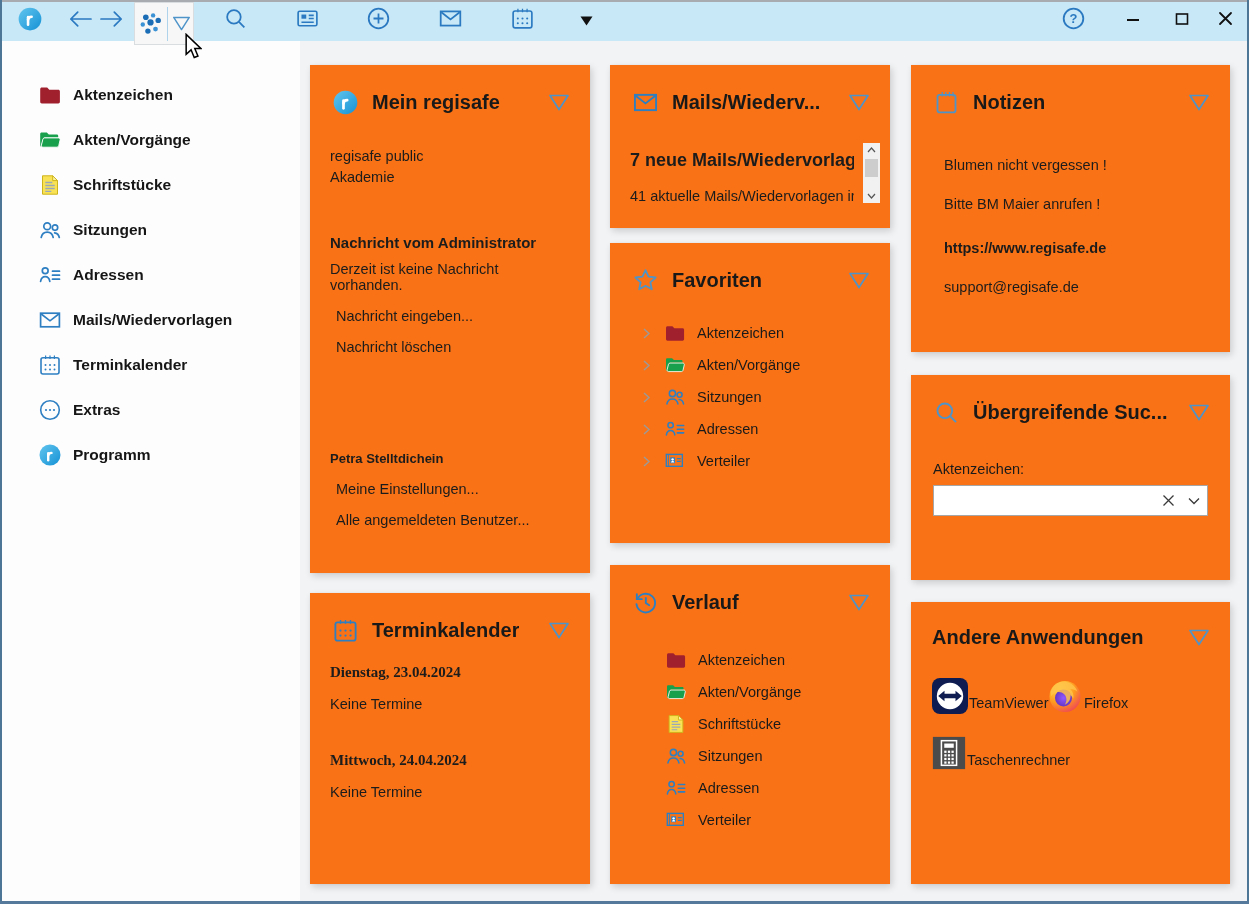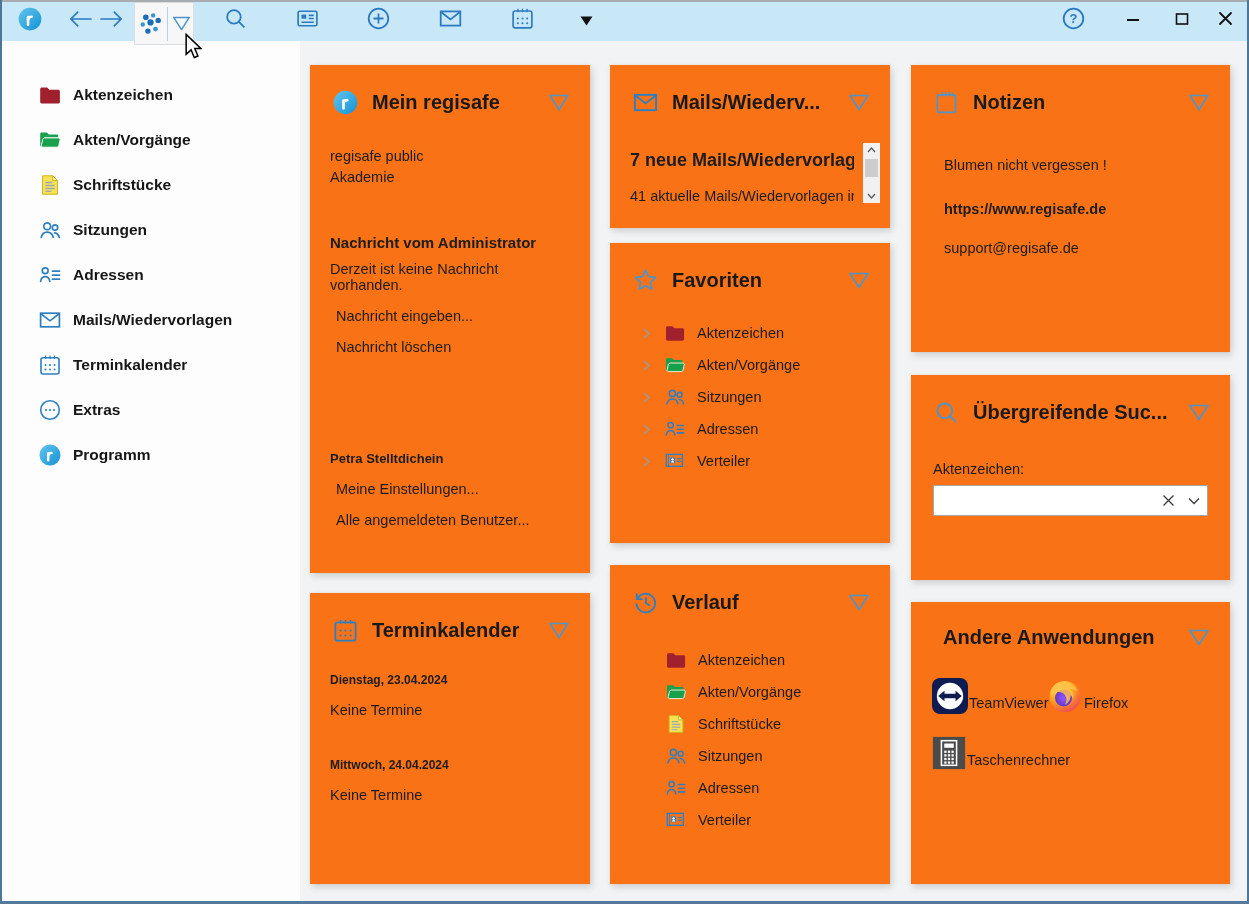--- a/index.html
+++ b/index.html
@@ -42,21 +42,21 @@
   .bold{font-weight:700;}
 
   
   .mr-account{margin:30px 20px 0;line-height:1.45;}
   .mr-head{margin:46px 20px 0;font-size:15px;}
   .mr-text{margin:10px 20px 0;}
   .mr-action{margin:15px 20px 0 26px;cursor:default;}
   .mr-user{margin:96px 20px 0;font-size:13px;}
 
   
-  .tk-day{margin:29px 20px 0;font-size:12px;}
+  .tk-day{margin:20px 20px 0;font-size:15px;font-family:Liberation Serif, serif;}
   .tk-info{margin:15px 20px 0;}
 
   
   .mail-body{position:relative;margin:34px 36px 0 20px;}
   .mail-line2{margin-top:17px;white-space:nowrap;overflow:hidden;}
   .vscroll{position:absolute;right:10px;top:78px;width:17px;height:60px;background:#f1f1f1;display:flex;flex-direction:column;align-items:center;}
   .vscroll .sarr{height:14px;display:flex;align-items:center;justify-content:center;width:100%;}
   .vscroll .sthumb{width:13px;height:18px;background:#cdcdcd;margin:2px 0;}
   .vscroll .strack{flex:1;}
 
@@ -627,20 +627,21 @@
       </span>
       <span class="htitle">Notizen</span>
       <span class="spring"></span>
       <span class="dd">
         <svg width="22" height="19" viewBox="0 0 22 19">
             <path d="M2 2.5h18L11 16.5z" fill="none" stroke="#4f94c9" stroke-width="1.7" stroke-linejoin="round"></path>
           </svg>
       </span>
     </div>
     <div class="txt note first">Blumen nicht vergessen !</div>
+    <div class="txt note">Bitte BM Maier anrufen !</div>
     <div class="txt note gap">https://www.regisafe.de</div>
     <div class="txt note">support@regisafe.de</div>
   </div>
 
   <div class="card" style="left:611px;top:334px;width:319px;height:205px;">
     <div class="card-h">
       <span class="hicn">
         <svg viewBox="0 0 24 24" fill="none" stroke="#4f94c9" stroke-width="1.7">
             <circle cx="10.5" cy="10.5" r="6.5"></circle>
             <path d="M15.3 15.3l5.2 5.2"></path>
@@ -664,21 +665,21 @@
       </span>
       <span class="boxbtn">
         <svg width="12" height="8" viewBox="0 0 12 8">
             <path d="M1 1.5l5 5 5-5" fill="none" stroke="#3a3a3a" stroke-width="1.3"></path>
           </svg>
       </span>
     </div>
   </div>
 
   <div class="card" style="left:611px;top:561px;width:319px;height:282px;">
-    <div class="card-h" style="padding-left:32px;">
+    <div class="card-h" style="padding-left:21px;">
       <span class="htitle" style="margin-left:0;">Andere Anwendungen</span>
       <span class="spring"></span>
       <span class="dd">
         <svg width="22" height="19" viewBox="0 0 22 19">
             <path d="M2 2.5h18L11 16.5z" fill="none" stroke="#4f94c9" stroke-width="1.7" stroke-linejoin="round"></path>
           </svg>
       </span>
     </div>
     <div class="apps">
       <div class="app">

